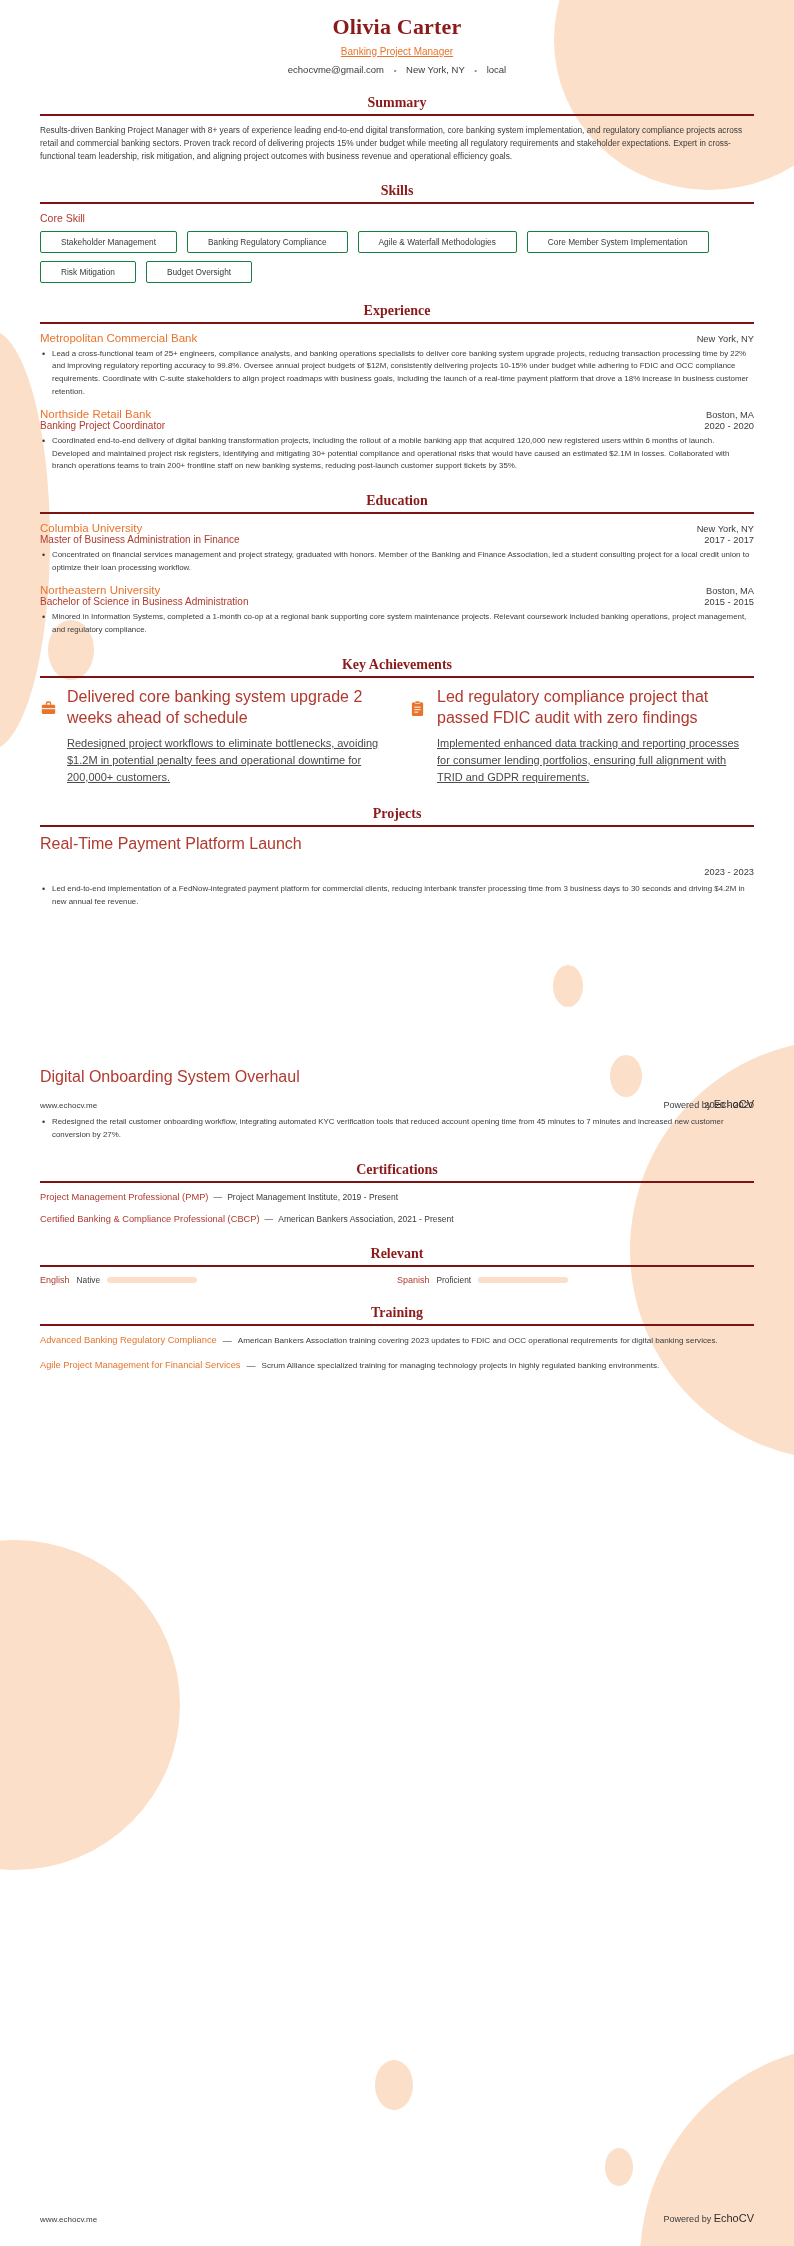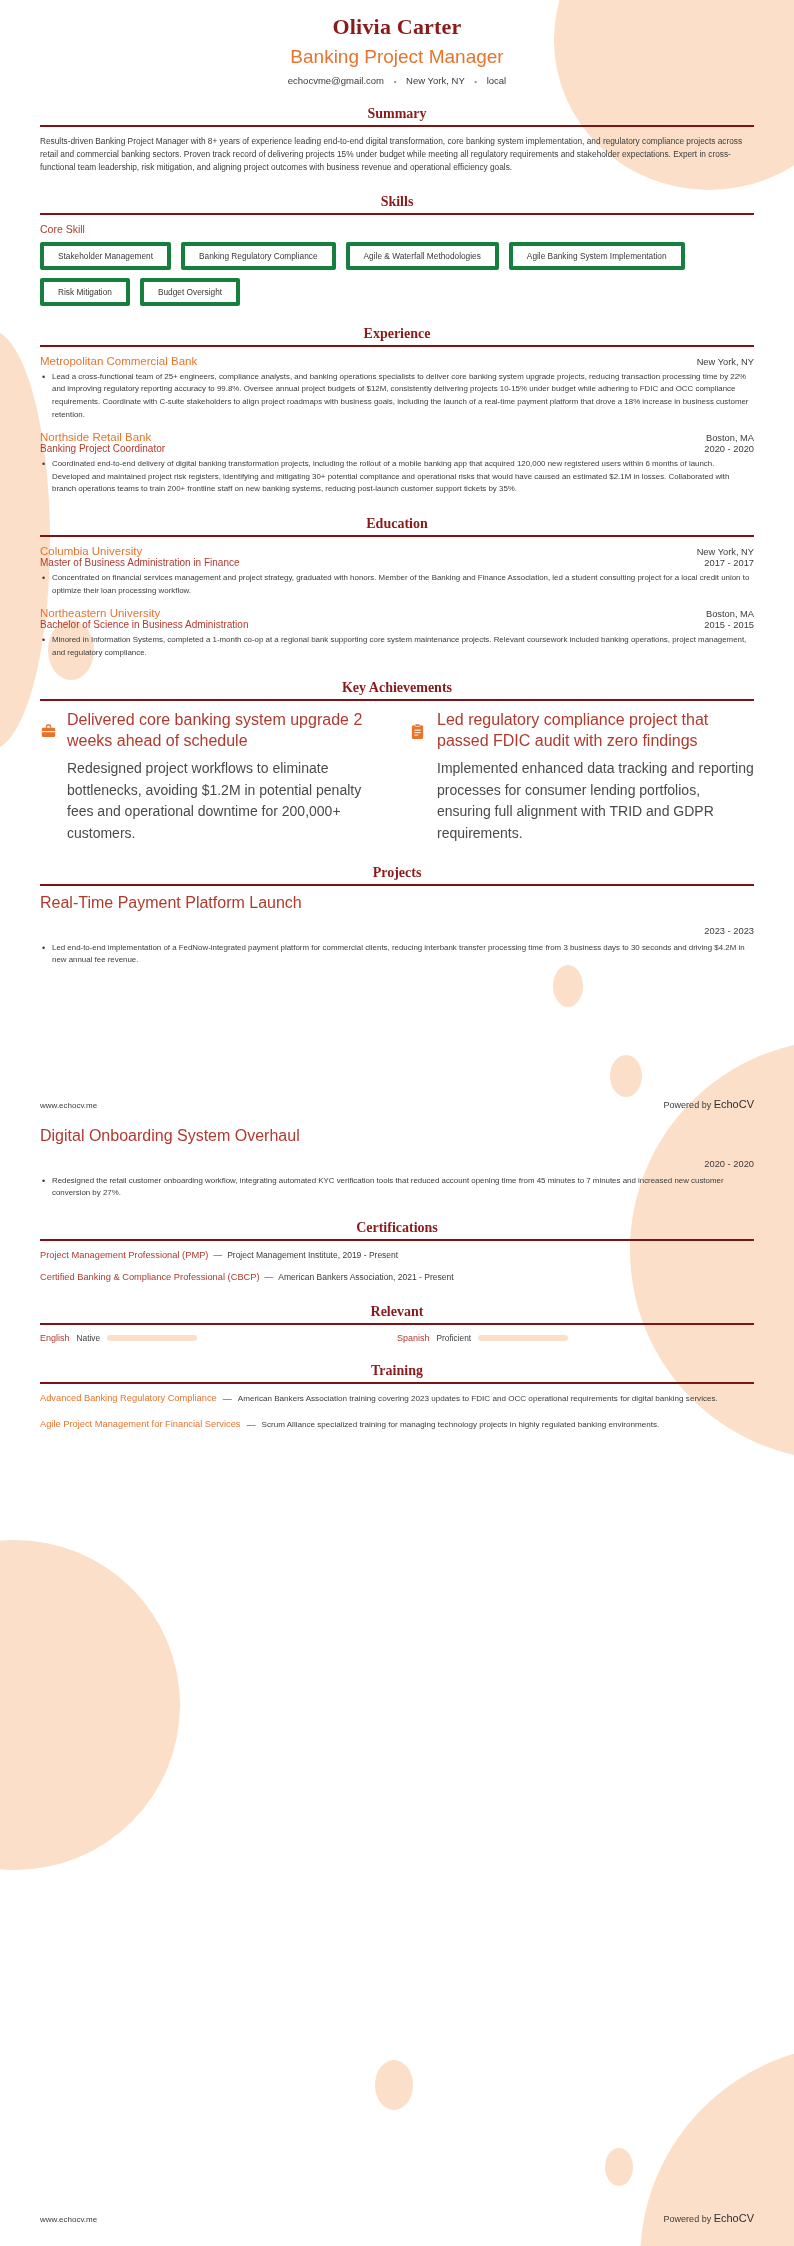--- a/index.html
+++ b/index.html
@@ -36,42 +36,42 @@
 
   .content { position: relative; z-index: 2; padding: 0 40px; }
 
   
   .header { text-align:center; padding-top: 14px; }
   .name {
     font-family: "Liberation Serif", serif;
     font-size: 22px; font-weight: bold; color:#8b1a1a;
     letter-spacing: .2px; margin: 0 0 6px 0;
   }
-  .job-title { font-size: 19px; color:#e8742c; margin-bottom: 7px; }
+  .job-title { font-size: 10px; color:#e8742c; margin-bottom: 7px; text-decoration: underline; }
   .contact { font-size: 9.5px; color:#3a3a3a; }
   .contact .dot { color:#8a8a8a; margin: 0 7px; font-size:8px; vertical-align: middle; }
 
   
   .section { margin-top: 20px; }
   .sec-title {
     font-family: "Liberation Serif", serif;
     text-align:center; font-size: 14px; font-weight:bold; color:#8b1a1a;
     margin-bottom: 3px;
   }
   .sec-rule { height:2px; background:#7d1414; width:100%; margin-bottom: 8px; }
 
   
   .summary-text { font-size:8.3px; line-height:1.55; color:#3b3b3b; text-align:left; }
 
   
   .skill-group-title { font-size:10.5px; color:#b03a2e; margin: 2px 0 7px 0; }
   .tags { display:flex; flex-wrap:wrap; gap:8px 10px; }
   .tag {
-    border:4px solid #15803d; border-radius:2px;
-    padding: 5px 14px; font-size:8.3px; color:#3a3a3a; background:#fff;
+    border:1px solid #15803d; border-radius:2px;
+    padding: 5px 20px; font-size:8.3px; color:#3a3a3a; background:#fff;
     white-space:nowrap;
   }
 
   
   .entry { margin-bottom: 10px; }
   .entry-row { display:flex; justify-content:space-between; align-items:baseline; }
   .org { font-size:11.5px; color:#e8742c; }
   .loc { font-size:9.3px; color:#3b3b3b; }
   .role { font-size:10px; color:#b03a2e; }
   .dates { font-size:9.3px; color:#3b3b3b; }
@@ -83,21 +83,21 @@
   .bullets li::before {
     content:"•"; position:absolute; left:2px; top:-1px; font-size:9px; color:#3b3b3b;
   }
 
   
   .ach-grid { display:flex; gap:26px; }
   .ach { flex:1; display:flex; gap:9px; align-items:flex-start; }
   .ach-icon { width:18px; flex:0 0 18px; padding-top: 14px; }
   .ach-icon svg { display:block; }
   .ach-title { font-size:16px; line-height:1.35; color:#b03a2e; margin-bottom:6px; }
-  .ach-desc { font-size:14px; line-height:1.55; color:#4a4a4a; }
+  .ach-desc { font-size:11px; line-height:1.55; color:#4a4a4a;text-decoration:underline; }
 
   
   .proj-title { font-size:16px; color:#b03a2e; margin-bottom:4px; }
   .proj-dates { font-size:9.3px; color:#3b3b3b; text-align:right; margin: 14px 0 6px 0; }
 
   
   .cert-row { font-size:8.7px; margin-bottom:9px; line-height:1.4; }
   .cert-name { color:#b03a2e; font-size:9.3px; }
   .cert-dash { color:#555; margin:0 5px; }
   .cert-meta { color:#3b3b3b; font-size:8.5px; }
@@ -166,21 +166,21 @@
     </div>
 
     <div class="section">
       <div class="sec-title">Skills</div>
       <div class="sec-rule"></div>
       <div class="skill-group-title">Core Skill</div>
       <div class="tags">
         <span class="tag">Stakeholder Management</span>
         <span class="tag">Banking Regulatory Compliance</span>
         <span class="tag">Agile &amp; Waterfall Methodologies</span>
-        <span class="tag">Agile Banking System Implementation</span>
+        <span class="tag">Core Member System Implementation</span>
         <span class="tag">Risk Mitigation</span>
         <span class="tag">Budget Oversight</span>
       </div>
     </div>
 
     <div class="section">
       <div class="sec-title">Experience</div>
       <div class="sec-rule"></div>
 
       <div class="entry">

